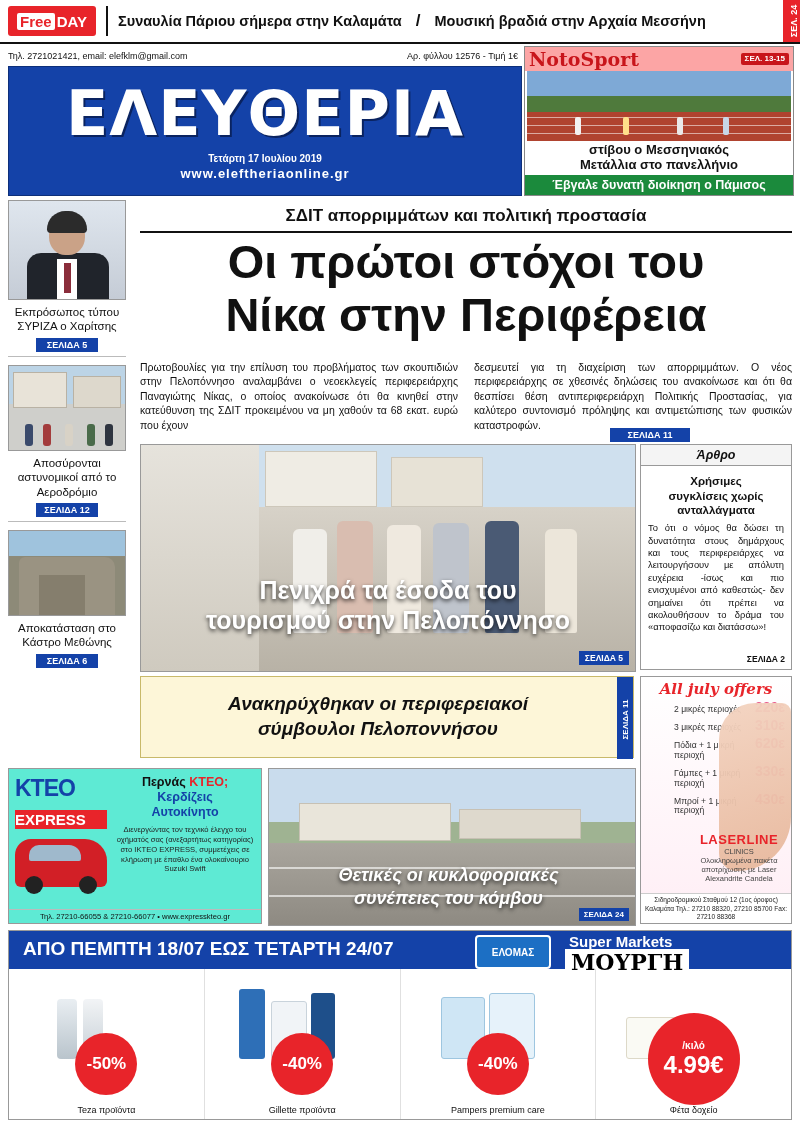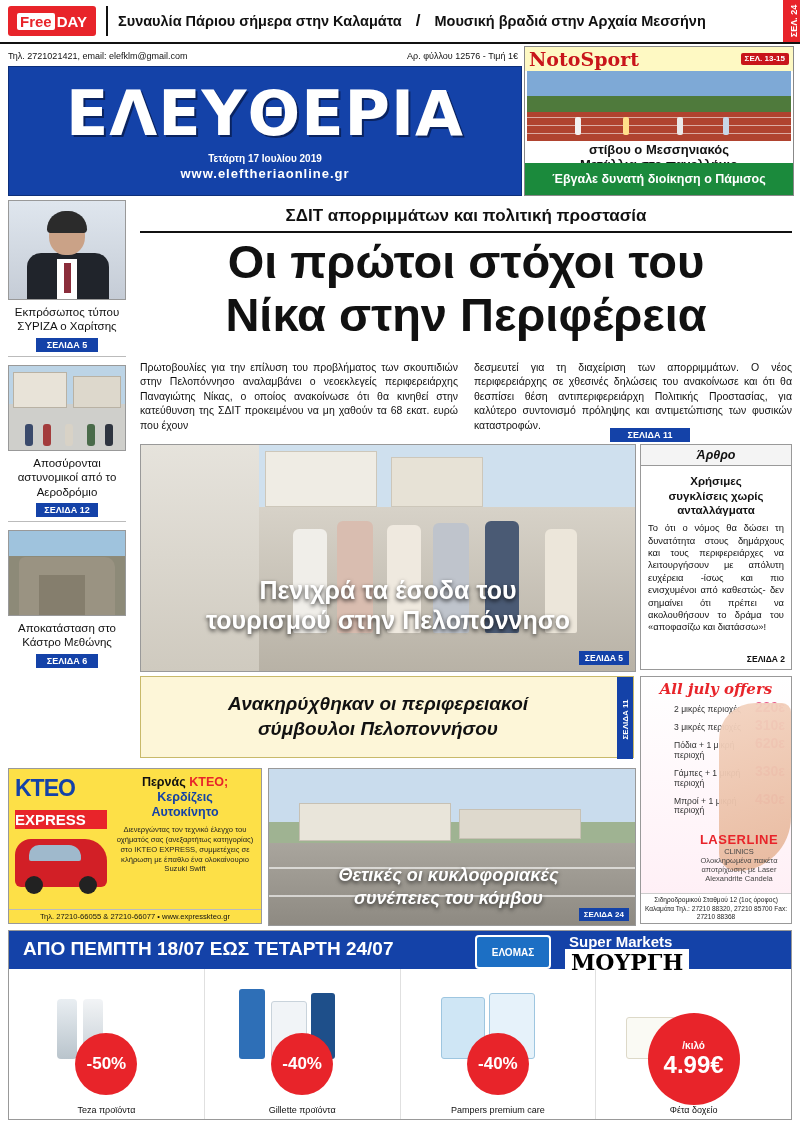--- a/index.html
+++ b/index.html
@@ -59,35 +59,35 @@
     text-shadow:2px 2px 0 #0a2360;
   }
   .masthead .mdate{color:#fff;font-size:10px;margin-top:8px;font-weight:bold;}
   .masthead .msite{color:#fff;font-size:13px;font-weight:bold;letter-spacing:1px;margin-top:2px;}
 
   
   .notosport{
     position:absolute;left:524px;top:46px;width:268px;height:148px;
     border:1px solid #888;background:#fff;overflow:hidden;
   }
-  .ns-head{height:24px;background:#fef9c3;display:flex;align-items:center;justify-content:space-between;padding:0 4px;}
+  .ns-head{height:24px;background:#fca5a5;display:flex;align-items:center;justify-content:space-between;padding:0 4px;}
   .ns-title{color:#c8151b;font-weight:bold;font-size:19px;font-family:"DejaVu Serif", serif;}
   .ns-pages{background:#c8151b;color:#fff;font-size:8px;font-weight:bold;padding:2px 4px;border-radius:2px;line-height:1.05;text-align:center;}
   .ns-photo{
     position:relative;height:70px;margin:0 2px;
     background:linear-gradient(#7ea9d6 0 36%, #4f7a3c 36% 58%, #b0432f 58% 100%);
     overflow:hidden;
   }
   .ns-photo .track-line{position:absolute;left:0;right:0;height:1px;background:rgba(255,255,255,.55);}
   .ns-photo .fig{position:absolute;bottom:6px;width:6px;height:18px;background:#eceff1;border-radius:2px;}
   .ns-cap{
     background:#fff;color:#111;font-weight:bold;font-size:13px;text-align:center;line-height:1.15;padding:2px 2px 0;
   }
   .ns-strip{
-    position:absolute;left:0;right:0;bottom:0;height:32px;background:#1b8a3c;
+    position:absolute;left:0;right:0;bottom:0;height:20px;background:#1b8a3c;
     color:#fff;font-weight:bold;font-size:12.5px;display:flex;align-items:center;justify-content:center;
   }
 
   
   .leftcol{position:absolute;left:8px;top:200px;width:118px;}
   .lc-block{margin-bottom:8px;}
   .lc-photo{width:118px;border:1px solid #999;box-sizing:border-box;}
   .p1{height:100px;background:linear-gradient(#dfe6ee,#c5ccd6);position:relative;overflow:hidden;}
   .p1 .head{position:absolute;left:40px;top:14px;width:36px;height:40px;background:#caa287;border-radius:50% 50% 45% 45%;}
   .p1 .hair{position:absolute;left:38px;top:10px;width:40px;height:22px;background:#2b2b2b;border-radius:20px 20px 4px 4px;}
@@ -212,21 +212,21 @@
   .laser-logo .ll-name{color:#e8242a;font-weight:bold;font-size:13px;letter-spacing:.5px;}
   .laser-logo .ll-sub{font-size:7.5px;color:#444;}
   .laser-foot{
     position:absolute;left:0;right:0;bottom:0;background:#fff;border-top:1px solid #ccc;
     font-size:6.6px;text-align:center;color:#222;line-height:1.25;padding:2px 2px;
   }
 
   
   .kteo{
     position:absolute;left:8px;top:768px;width:254px;height:156px;
-    border:1px solid #999;background:#fde047;box-sizing:border-box;overflow:hidden;
+    border:1px solid #999;background:#5eead4;box-sizing:border-box;overflow:hidden;
   }
   .kteo-logo{position:absolute;left:6px;top:8px;width:92px;}
   .kteo-logo .k1{color:#1442a8;font-weight:bold;font-size:23px;line-height:1;letter-spacing:-1px;}
   .kteo-logo .k2{background:#e8242a;color:#fff;font-weight:bold;font-size:15px;text-align:left;padding:1px 0;margin-top:10px;}
   .kteo-head{position:absolute;left:104px;top:6px;width:144px;text-align:center;font-size:12.5px;font-weight:bold;line-height:1.2;}
   .kteo-head .red{color:#e8242a;}
   .kteo-head .blue{color:#1442a8;}
   .kteo-body{position:absolute;left:104px;top:56px;width:144px;font-size:7.6px;line-height:1.3;text-align:center;color:#222;}
   .kteo-car{
     position:absolute;left:6px;top:70px;width:92px;height:48px;

